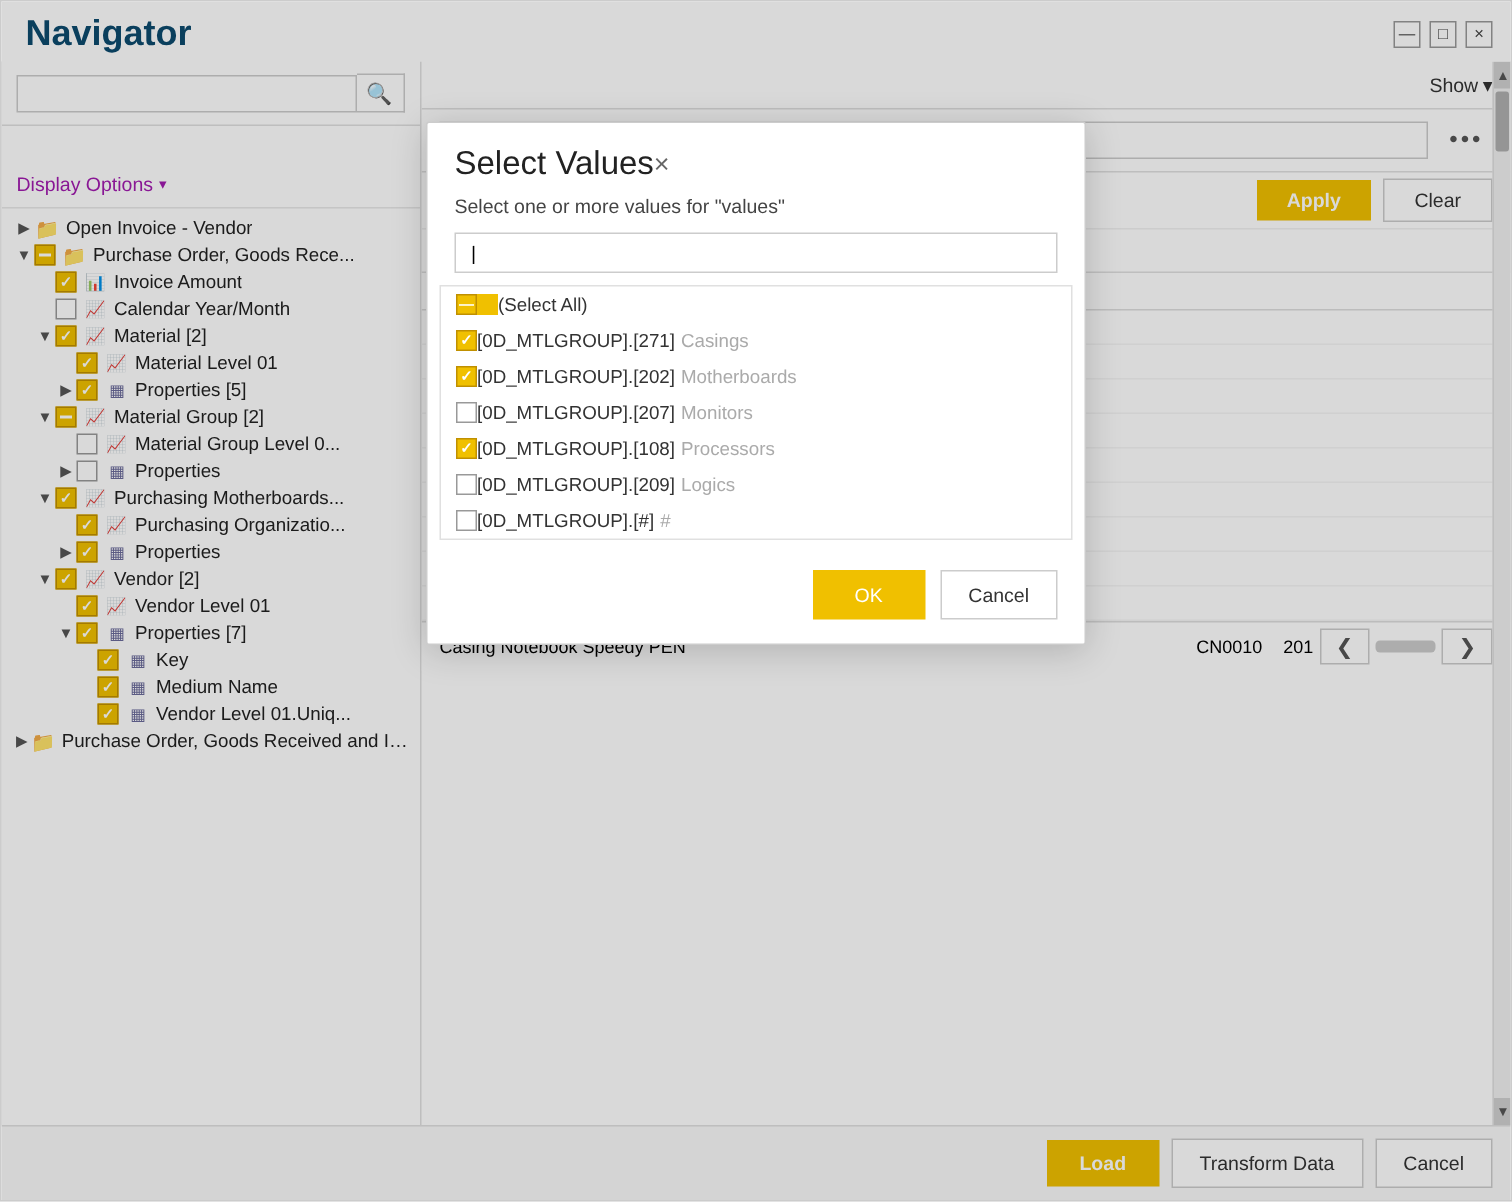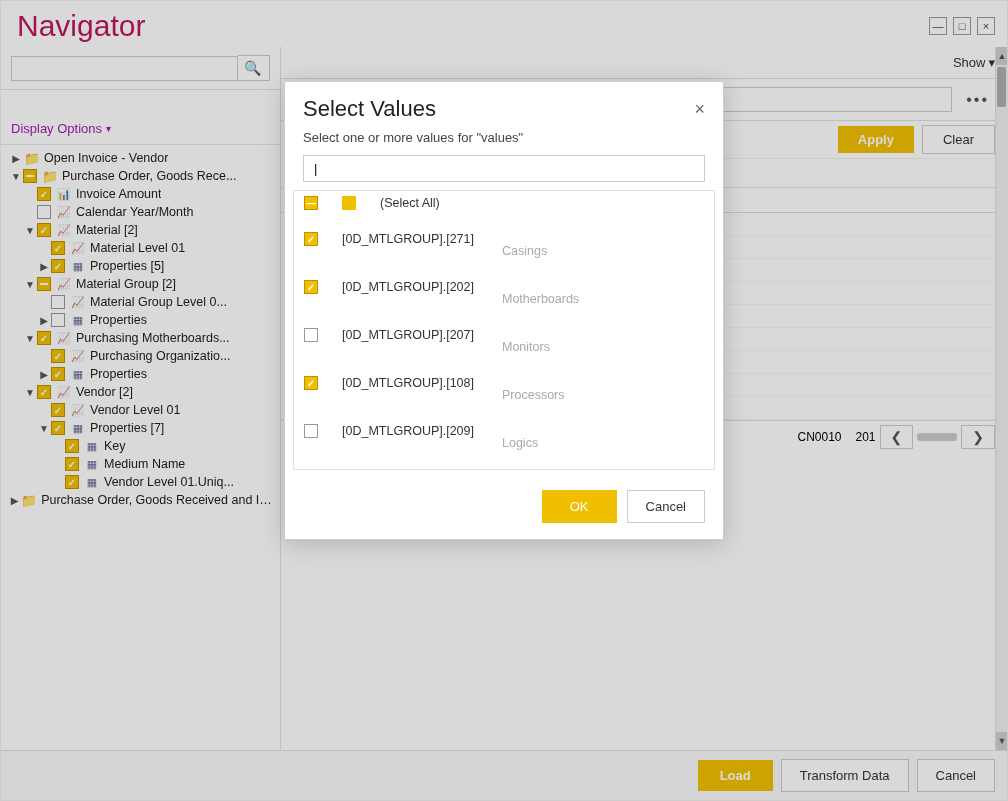--- a/index.html
+++ b/index.html
@@ -24,23 +24,23 @@
     }
     .title-bar {
       display: flex;
       align-items: center;
       justify-content: space-between;
       padding: 8px 12px 4px 16px;
       background: #fff;
       border-bottom: none;
     }
     .title-bar-title {
-      font-size: 30px;
-      font-weight: 400;
-      color: #be185d;
+      font-size: 24px;
+      font-weight: 700;
+      color: #0c4a6e;
     }
     .title-bar-controls {
       display: flex;
       gap: 6px;
     }
     .title-bar-btn {
       width: 18px;
       height: 18px;
       border: 1px solid #999;
       background: #fff;
@@ -252,21 +252,21 @@
       border: 1px solid #ccc;
       box-shadow: 0 4px 24px rgba(0,0,0,0.18);
       width: 440px;
       border-radius: 2px;
       padding: 0;
       position: relative;
     }
     .dialog-title-bar {
       display: flex;
       align-items: center;
-      justify-content: space-between;
+      justify-content: flex-start;
       padding: 14px 18px 0 18px;
     }
     .dialog-title {
       font-size: 22px;
       font-weight: 300;
       color: #222;
     }
     .dialog-close {
       color: #666;
       font-size: 18px;
@@ -292,21 +292,21 @@
       border: 1px solid #e0e0e0;
       max-height: 280px;
       overflow-y: auto;
     }
     .dialog-list-item {
       display: flex;
       align-items: center;
       padding: 5px 10px;
       font-size: 13px;
       cursor: pointer;
-      gap: 24px;
+      gap: 0;
       text-align: center;
     }
     .dlg-cb {
       width: 14px;
       height: 14px;
       border: 1px solid #999;
       display: inline-flex;
       align-items: center;
       justify-content: center;
       flex-shrink: 0;
@@ -317,21 +317,21 @@
     .dlg-cb.partial::after { content: '—'; color: #fff; font-size: 10px; font-weight: bold; }
     .dlg-cb.partial { background: #f0c000; border-color: #c09000; }
     .dlg-icon-sq {
       width: 14px;
       height: 14px;
       background: #f0c000;
       display: inline-block;
       flex-shrink: 0;
     }
     .dlg-code { color: #333; font-size: 12.5px; }
-    .dlg-name { color: #aaa; font-size: 12.5px; margin-left: 4px; margin-top: 24px; }
+    .dlg-name { color: #aaa; font-size: 12.5px; margin-left: 4px; }
     .dialog-footer {
       display: flex;
       justify-content: flex-end;
       gap: 10px;
       padding: 10px 18px 16px 18px;
     }
     .ok-btn { background: #f0c000; color: #fff; border: none; padding: 8px 28px; font-size: 13px; font-weight: 400; cursor: pointer; }
     .cancel-dlg-btn { background: #fff; border: 1px solid #ccc; padding: 8px 18px; font-size: 13px; cursor: pointer; color: #333; }
 
     .data-rows-area {

